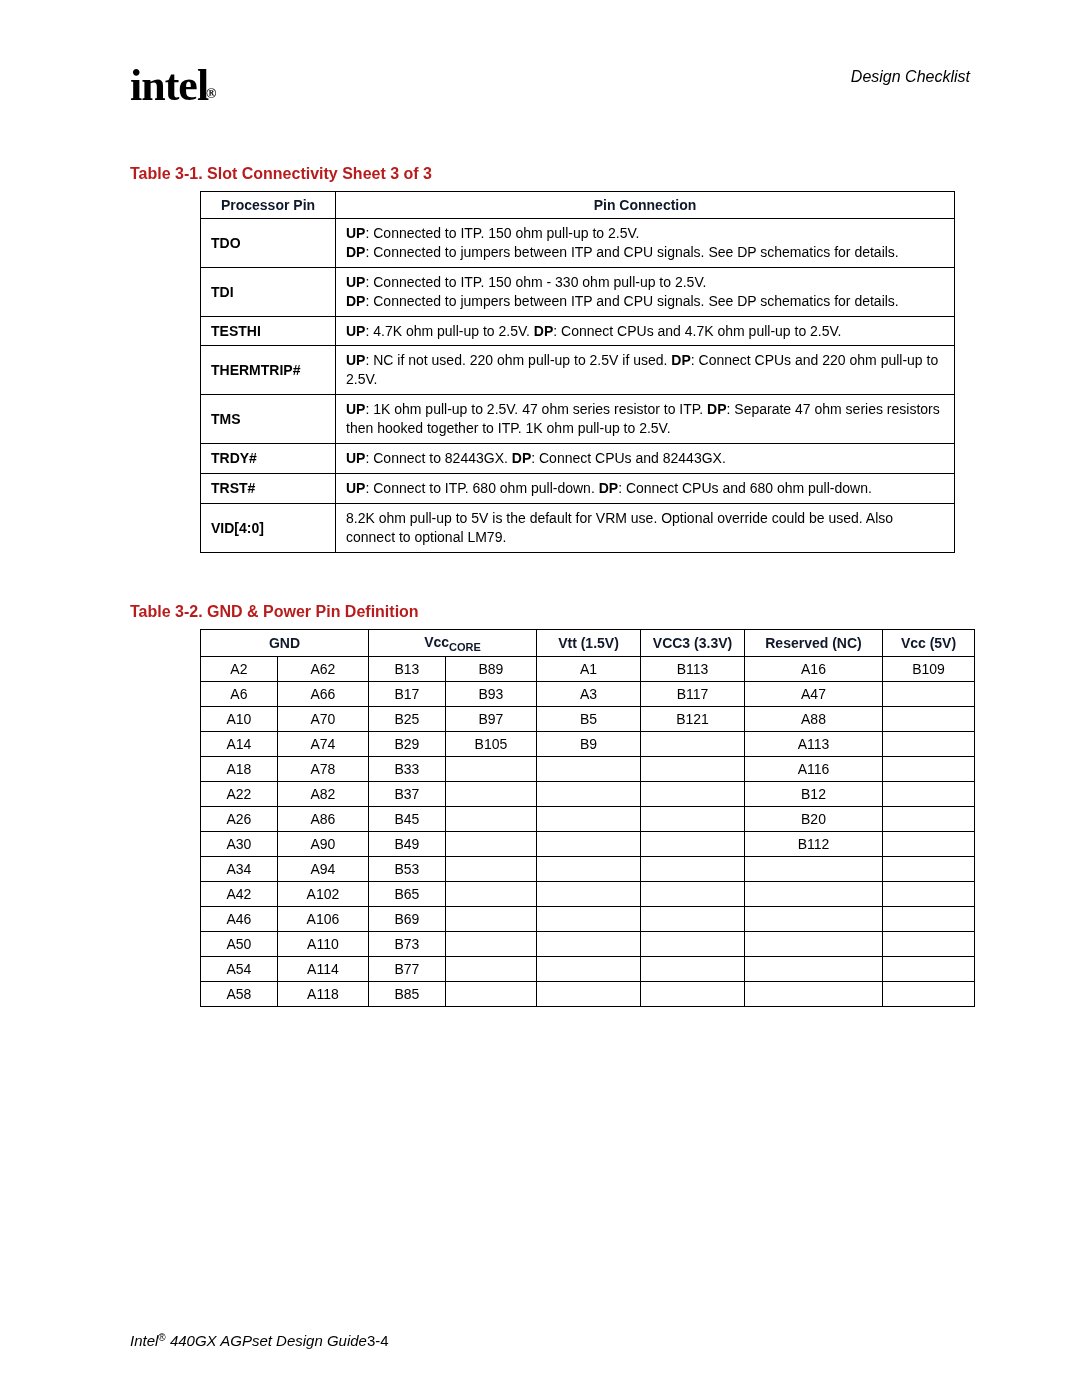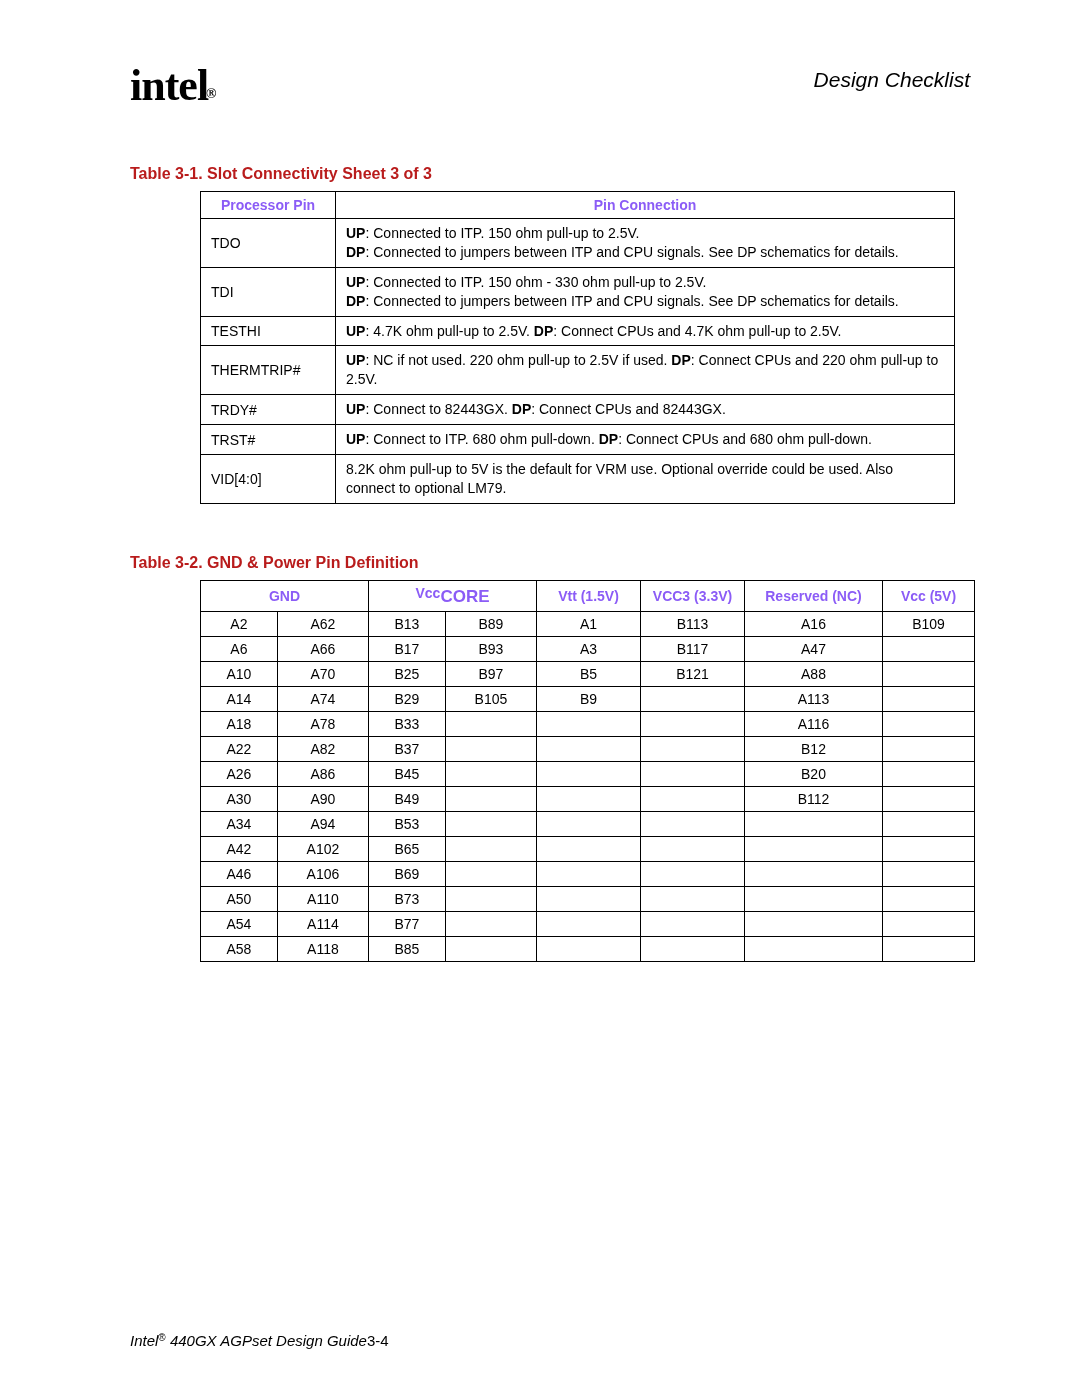--- a/index.html
+++ b/index.html
@@ -1,42 +1,42 @@
 <!DOCTYPE html>
 <html><head>
 <meta charset="utf-8">
 <style>
   * { margin:0; padding:0; box-sizing:border-box; }
   body { font-family: Arial, Helvetica, sans-serif; background:#fff; width:1080px; height:1397px; position:relative; color:#000; }
   .page { padding:60px 110px 0 130px; }
   .topbar { display:flex; justify-content:space-between; align-items:flex-start; margin-bottom:54px; }
   .logo { font-family:"Times New Roman",serif; font-size:44px; font-weight:bold; letter-spacing:-1px; position:relative; }
   .logo .r { font-size:14px; position:relative; top:-2px; left:-2px; }
-  .doc-section { font-style:italic; font-size:21px; margin-top:8px; }
+  .doc-section { font-style:italic; font-size:16px; margin-top:8px; }
   .titleblock { margin-bottom:8px; }
   .tblcap { color:#b91c1c; font-weight:bold; font-size:16px; margin:14px 0 8px 0; }
   table { border-collapse:collapse; font-size:14px; margin-left:70px; }
   table th, table td { border:1px solid #000; padding:5px 10px; text-align:left; vertical-align:middle; }
-  table th { color:#8b5cf6; font-weight:bold; text-align:center; font-size:14px; }
+  table th { color:#0f172a; font-weight:bold; text-align:center; font-size:14px; }
   .t1 { width:755px; }
-  .t1 td:first-child { width:135px; }
+  .t1 td:first-child { width:135px;font-weight:bold; }
   .t1 .ml { line-height:1.35; }
   .gap { height:28px; }
   .t2 { width:775px; }
   .t2 th, .t2 td { text-align:center; padding:4px 8px; }
   .t2 th.gnd { width:148px; }
   .t2 th.vcc { width:148px; }
   .t2 th.vtt { width:104px; }
   .t2 th.v33 { width:104px; }
   .t2 th.res { width:138px;margin-left:28px; }
   .t2 th.v5 { width:92px; }
   .footer { position:absolute; bottom:48px; left:130px; right:116px; display:flex; font-size:15px; }
   .footer .left { font-style:italic; }
   .footer .left .r2 { font-size:10px; font-style:normal; position:relative; top:-5px; }
-  .sub { font-size:17px; vertical-align:sub; }
+  .sub { font-size:11px; vertical-align:sub; }
   b { font-weight:bold; }
 </style>
 </head>
 <body>
 
 <div class="page">
 
   <div class="topbar">
     <div class="logo">
       <span>intel</span><span class="r">®</span>
@@ -62,20 +62,24 @@
             <td>TDI</td>
             <td class="ml"><b>UP</b>: Connected to ITP. 150 ohm - 330 ohm pull-up to 2.5V.<br><b>DP</b>: Connected to jumpers between ITP and CPU signals. See DP schematics for details.</td>
           </tr>
           <tr>
             <td>TESTHI</td>
             <td class="ml"><b>UP</b>: 4.7K ohm pull-up to 2.5V. <b>DP</b>: Connect CPUs and 4.7K ohm pull-up to 2.5V.</td>
           </tr>
           <tr>
             <td>THERMTRIP#</td>
             <td class="ml"><b>UP</b>: NC if not used. 220 ohm pull-up to 2.5V if used. <b>DP</b>: Connect CPUs and 220 ohm pull-up to 2.5V.</td>
+          </tr>
+          <tr>
+            <td>TMS</td>
+            <td class="ml"><b>UP</b>: 1K ohm pull-up to 2.5V. 47 ohm series resistor to ITP. <b>DP</b>: Separate 47 ohm series resistors then hooked together to ITP. 1K ohm pull-up to 2.5V.</td>
           </tr>
           <tr>
             <td>TRDY#</td>
             <td class="ml"><b>UP</b>: Connect to 82443GX. <b>DP</b>: Connect CPUs and 82443GX.</td>
           </tr>
           <tr>
             <td>TRST#</td>
             <td class="ml"><b>UP</b>: Connect to ITP. 680 ohm pull-down. <b>DP</b>: Connect CPUs and 680 ohm pull-down.</td>
           </tr>
           <tr>

